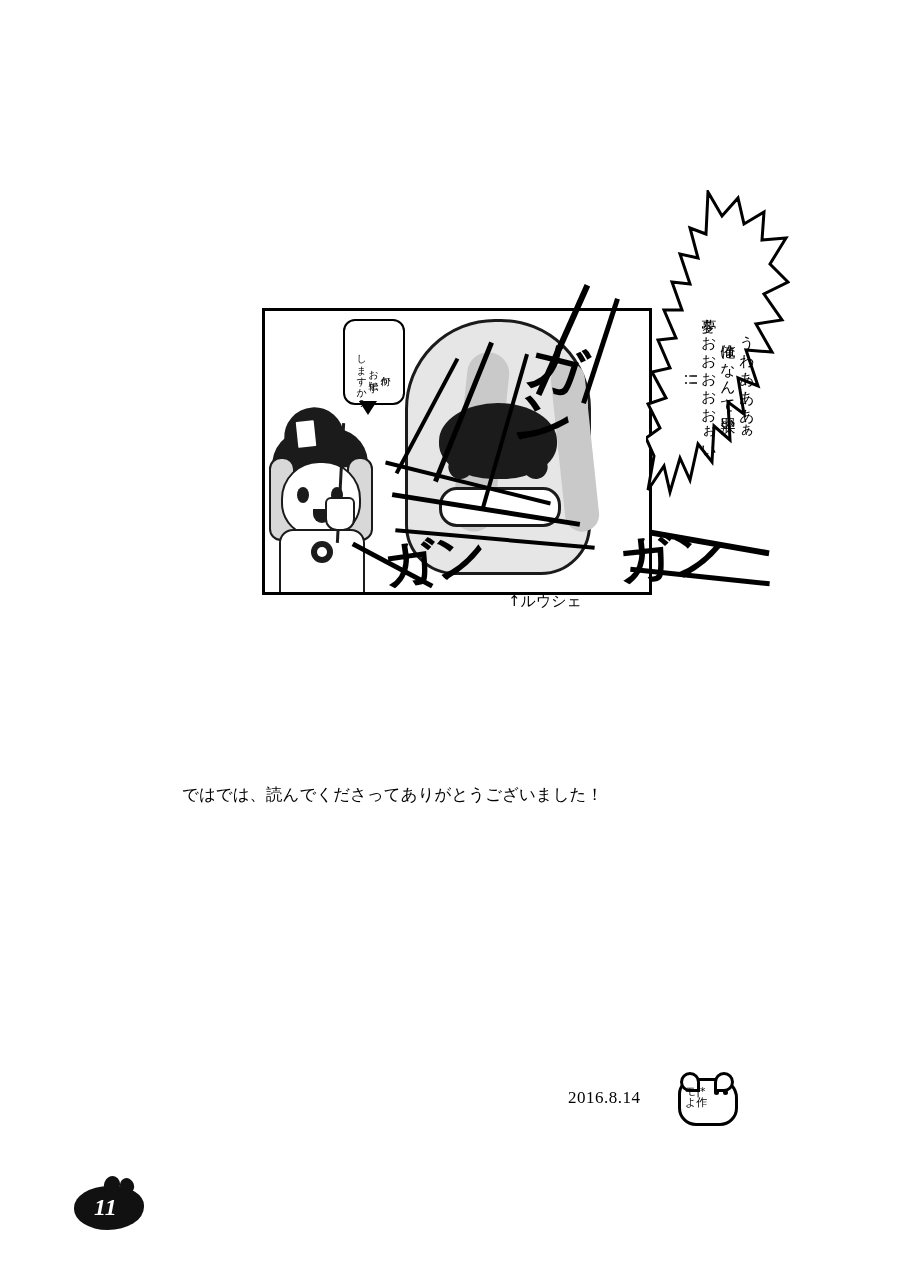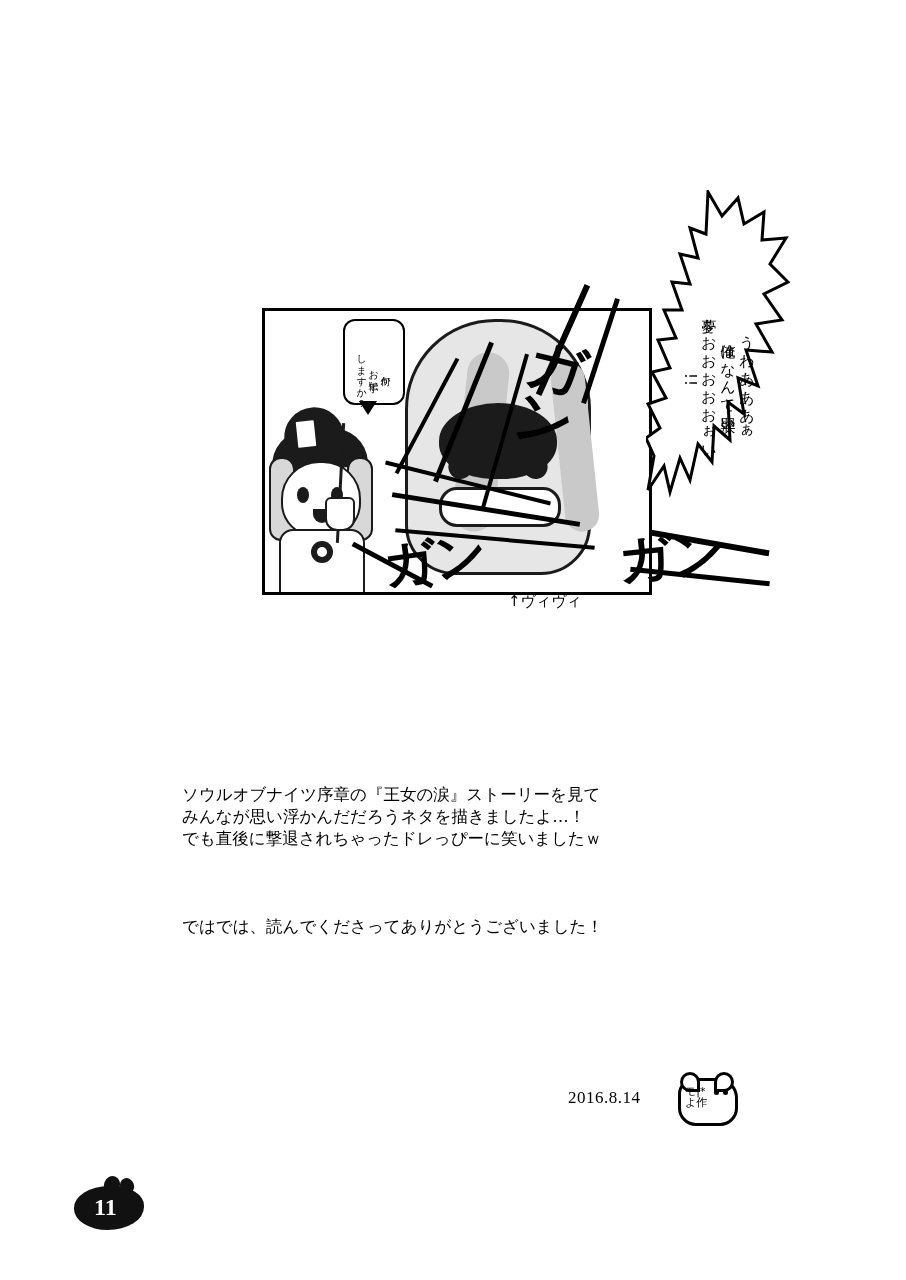--- a/index.html
+++ b/index.html
@@ -461,20 +461,21 @@
   }
   .page-num-label {
     position: absolute;
     left: 20px;
     top: 12px;
     color: #ffffff;
     font-family: "Liberation Serif", serif;
     font-size: 24px;
     font-weight: bold;
     z-index: 2;
+    font-style: italic;
   }
 </style>
 </head>
 <body>
 
 <div class="panel-area">
 
   <div class="panel-frame">
 
     <div class="char-left">
@@ -530,27 +531,24 @@
   <div class="burst">
     <svg width="144" height="380" viewBox="0 0 144 380" xmlns="http://www.w3.org/2000/svg">
       <polygon points="62,2 76,26 92,8 98,34 118,22 116,50 140,48 124,74 142,92 118,104 136,130 110,134 126,162 100,160 112,196 92,188 98,224 82,212 84,250 68,236 66,272 52,254 44,290 34,268 24,302 18,276 2,300 8,266 0,248 14,238 2,214 20,208 6,182 24,178 12,150 30,148 18,120 36,120 26,92 44,94 34,64 52,68 44,38 60,44" fill="#ffffff" stroke="#000000" stroke-width="3"></polygon>
     </svg>
     <div class="burst-text">うわあああぁ
 俺はなんて罪深い
 夢をおおおおおぉい
 !!</div>
   </div>
 
-  <div class="caption-arrow">↑ヴィヴィ</div>
+  <div class="caption-arrow">↑ルウシェ</div>
 </div>
 
 <div class="afterword">
-  <div class="para">ソウルオブナイツ序章の『王女の涙』ストーリーを見て
-みんなが思い浮かんだだろうネタを描きましたよ…！
-でも直後に撃退されちゃったドレっぴーに笑いましたｗ</div>
   <div class="para">ではでは、読んでくださってありがとうございました！</div>
 </div>
 
 <div class="date">2016.8.14</div>
 
 <div class="seal">
   <div class="seal-body"></div>
   <div class="seal-ear l"></div>
   <div class="seal-ear r"></div>
   <div class="seal-mark">モ|*

